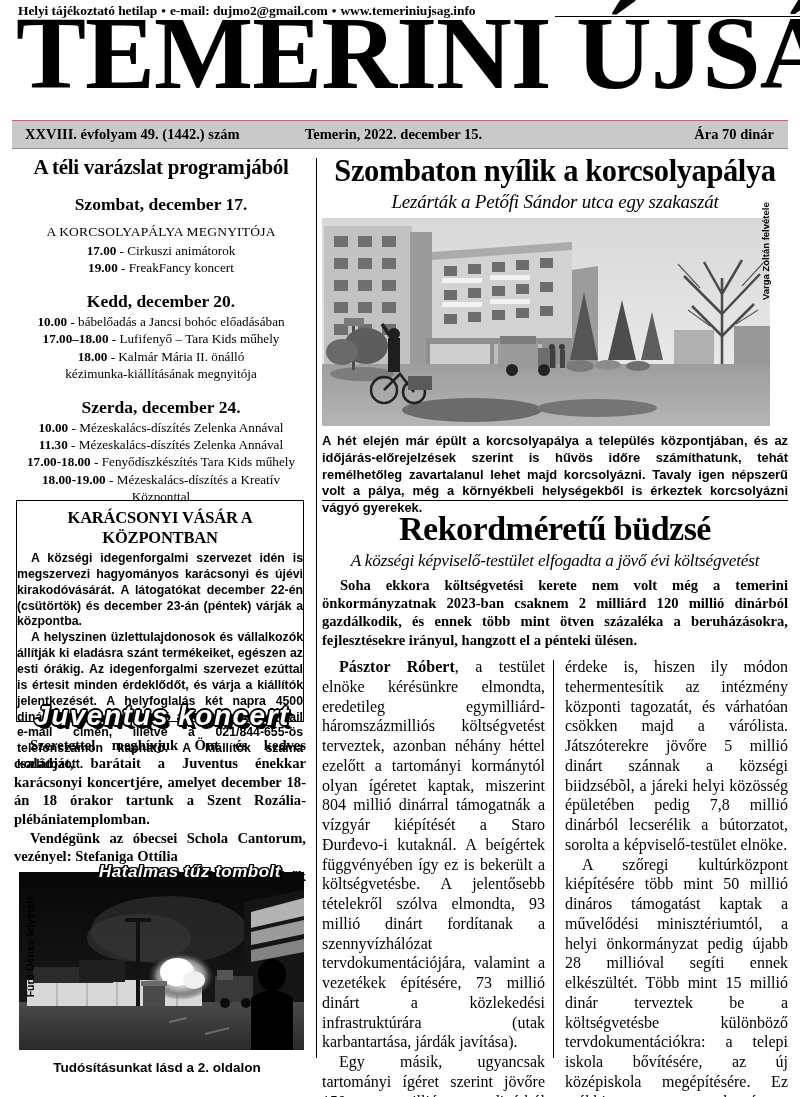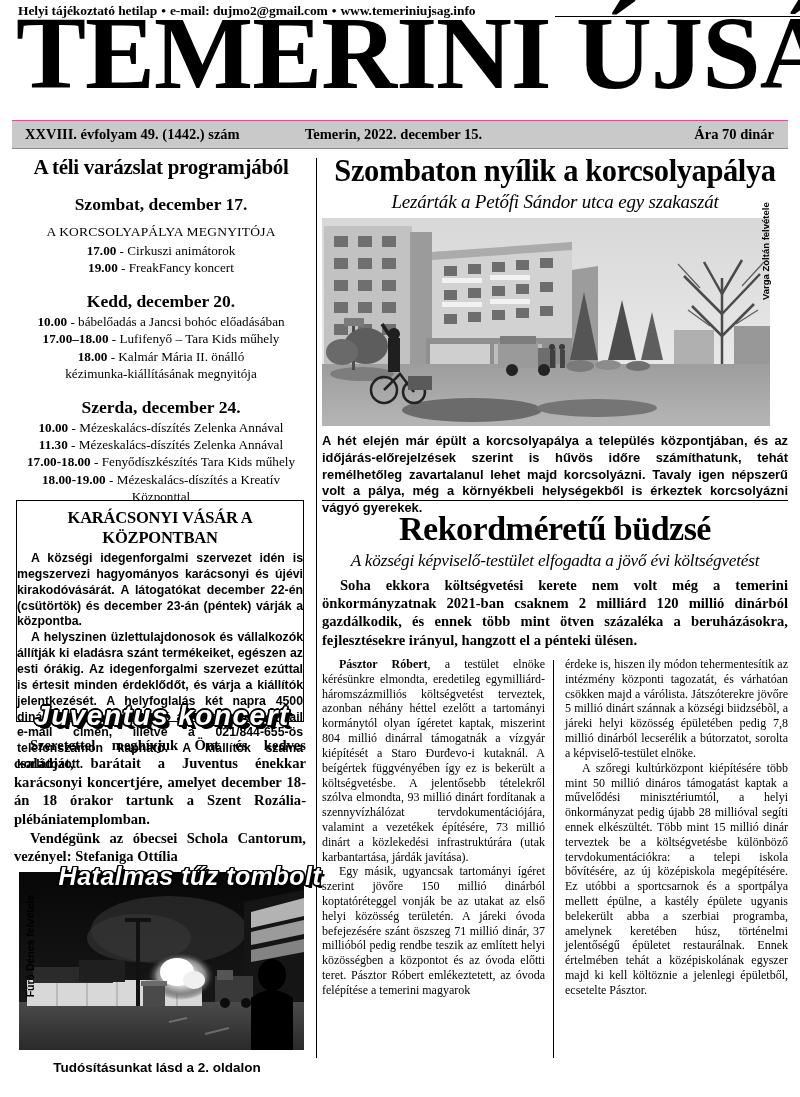--- a/index.html
+++ b/index.html
@@ -206,21 +206,21 @@
     overflow: hidden;
   }
   .fire-head {
     position: absolute;
     left: 0; top: -10px;
     width: 342px;
     text-align: center;
     font-family: "Liberation Sans", sans-serif;
     font-weight: bold;
     font-style: italic;
-    font-size: 25px;
+    font-size: 17px;
     letter-spacing: 0.5px;
     color: #ffffff;
     z-index: 5;
     text-shadow:
       -1.3px -1.3px 0 #000,  1.3px -1.3px 0 #000,
       -1.3px  1.3px 0 #000,  1.3px  1.3px 0 #000,
        0 -1.5px 0 #000, 0 1.5px 0 #000,
       -1.5px 0 0 #000, 1.5px 0 0 #000,
        3px 3px 0 #000;
     white-space: nowrap;
@@ -317,21 +317,21 @@
   .cols2 {
     position: absolute;
     left: 322px; top: 657px;
     width: 466px;
     display: flex;
     gap: 20px;
   }
   .cols2 .col { width: 223px; }
   .cols2 p {
     margin: 0;
-    font-size: 12px;
+    font-size: 16px;
     line-height: 1.235;
     text-align: justify;
     text-indent: 17px;
   }
   .cols2 p.noind { text-indent: 17px; }
   .cols2 b { font-weight: bold; }
 </style>
 </head>
 <body>
 
@@ -595,21 +595,21 @@
     </div>
 
     <p class="photo-caption">A hét elején már épült a korcsolyapálya a település központjában, és az időjárás-előrejelzések szerint is hűvös időre számíthatunk, tehát remélhetőleg zavartalanul lehet majd korcsolyázni. Tavaly igen népszerű volt a pálya, még a környékbeli helységekből is érkeztek korcsolyázni vágyó gyerekek.</p>
   </div>
 
   <div class="photo-credit">Varga Zoltán felvétele</div>
 
   <div style="position:absolute; left:322px; top:510px; width:466px;">
     <h1 class="budget-head">Rekordméretű büdzsé</h1>
     <div class="budget-sub">A községi képviselő-testület elfogadta a jövő évi költségvetést</div>
-    <p class="budget-lead">Soha ekkora költségvetési kerete nem volt még a temerini önkormányzatnak 2021-ban csaknem 2 milliárd 120 millió dinárból gazdálkodik, és ennek több mint ötven százaléka a beruházásokra, fejlesztésekre irányul, hangzott el a pénteki ülésen.</p>
+    <p class="budget-lead">Soha ekkora költségvetési kerete nem volt még a temerini önkormányzatnak 2023-ban csaknem 2 milliárd 120 millió dinárból gazdálkodik, és ennek több mint ötven százaléka a beruházásokra, fejlesztésekre irányul, hangzott el a pénteki ülésen.</p>
   </div>
 
   <div class="cols2">
     <div class="col">
       <p><b>Pásztor Róbert</b><span>, a testület elnöke kérésünkre elmondta, eredetileg egymilliárd-háromszázmilliós költségvetést terveztek, azonban néhány héttel ezelőtt a tartományi kormánytól olyan ígéretet kaptak, miszerint 804 millió dinárral támogatnák a vízgyár kiépítését a Staro Đurđevo-i kutaknál. A beígértek függvényében így ez is bekerült a költségvetésbe. A jelentősebb tételekről szólva elmondta, 93 millió dinárt fordítanak a szennyvízhálózat tervdokumentációjára, valamint a vezetékek építésére, 73 millió dinárt a közlekedési infrastruktúrára (utak karbantartása, járdák javítása).</span></p>
       <p class="noind">Egy másik, ugyancsak tartományi ígéret szerint jövőre 150 millió dinárból koptatóréteggel vonják be az utakat az első helyi közösség területén. A járeki óvoda befejezésére szánt öszszeg 71 millió dinár, 37 millióból pedig rendbe teszik az említett helyi közösségben a központot és az óvoda előtti teret. Pásztor Róbert emlékeztetett, az óvoda felépítése a temerini magyarok</p>
     </div>
     <div class="col">
       <p style="text-indent:0">érdeke is, hiszen ily módon tehermentesítik az intézmény központi tagozatát, és várhatóan csökken majd a várólista. Játszóterekre jövőre 5 millió dinárt szánnak a községi biidzsébõl, a járeki helyi közösség épületében pedig 7,8 millió dinárból lecserélik a bútorzatot, sorolta a képviselő-testület elnöke.</p>
       <p class="noind">A szőregi kultúrközpont kiépítésére több mint 50 millió dináros támogatást kaptak a művelődési minisztériumtól, a helyi önkormányzat pedig újabb 28 millióval segíti ennek elkészültét. Több mint 15 millió dinár terveztek be a költségvetésbe különböző tervdokumentációkra: a telepi iskola bővítésére, az új középiskola megépítésére. Ez utóbbi a sportcsarnok és a sportpálya mellett épülne, a kastély épülete ugyanis belekerült abba a szerbiai programba, amelynek keretében húsz, történelmi jelentőségű épületet restaurálnak. Ennek értelmében tehát a középiskolának egyszer majd ki kell költöznie a jelenlegi épületből, ecsetelte Pásztor.</p>

